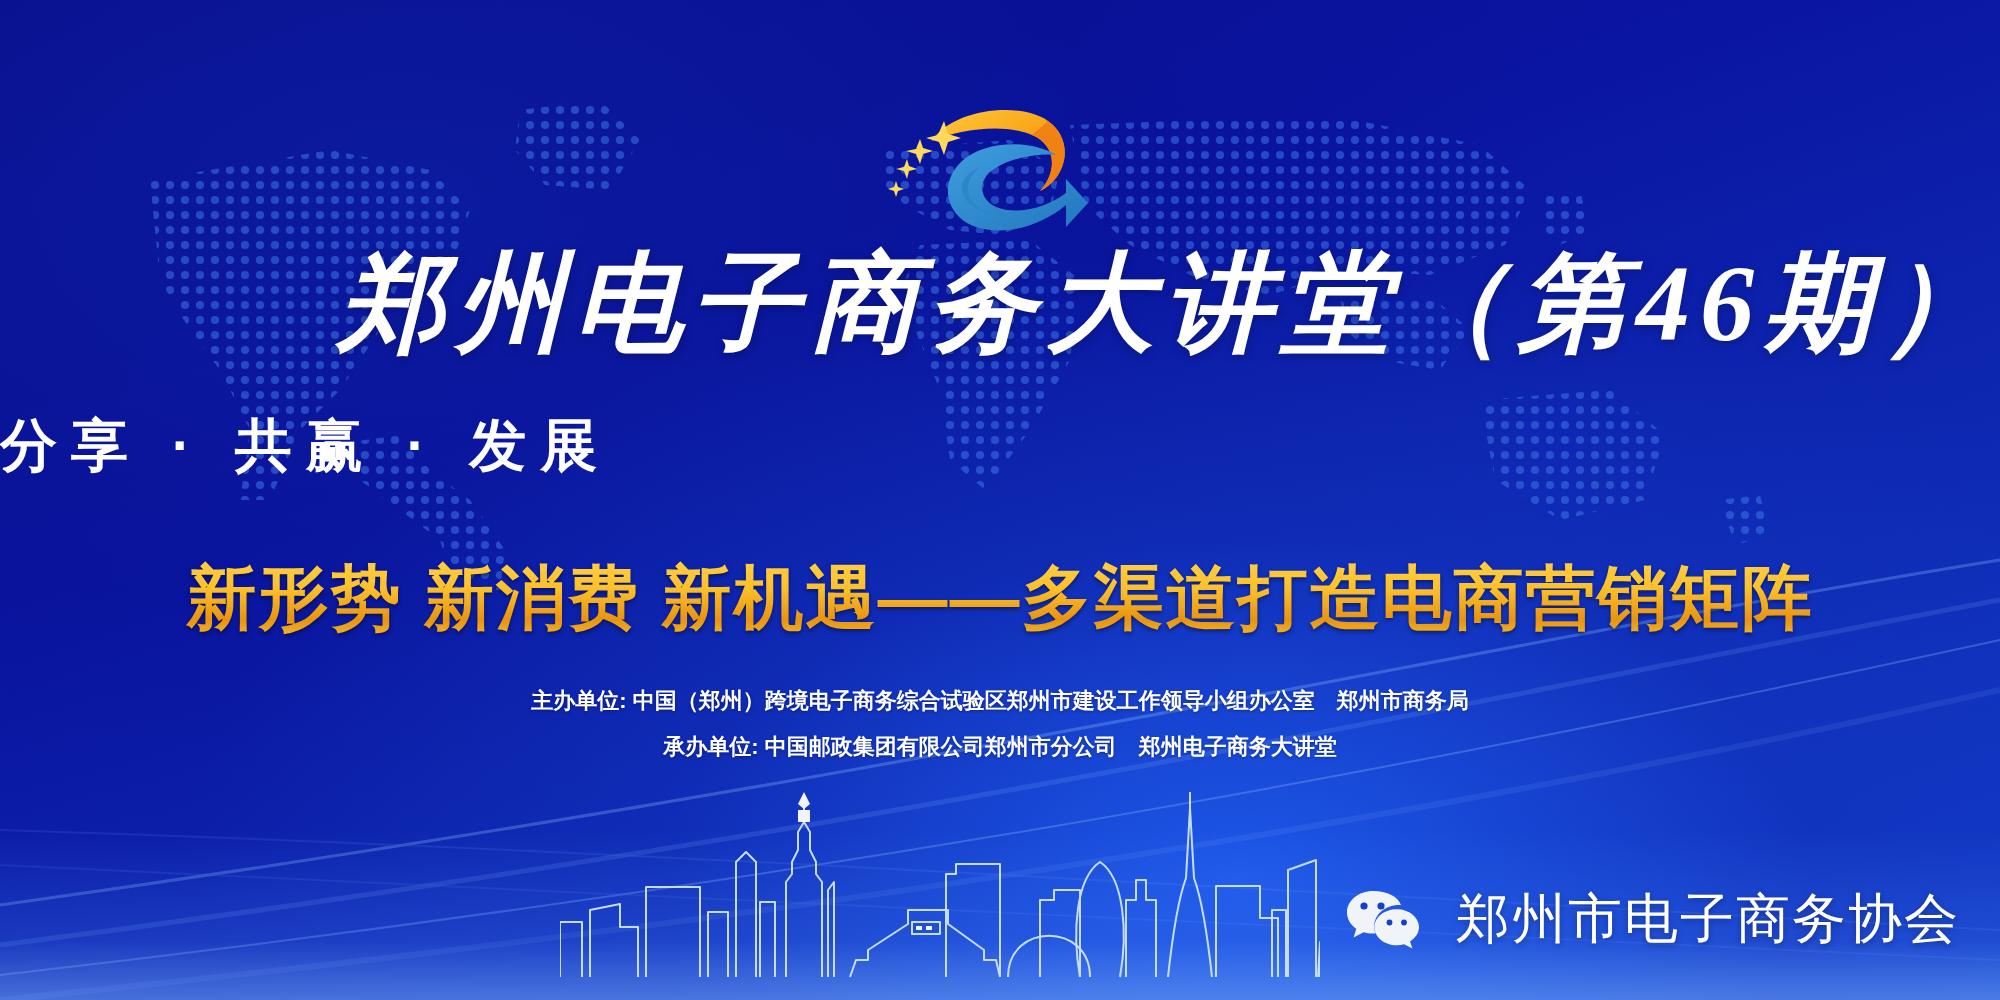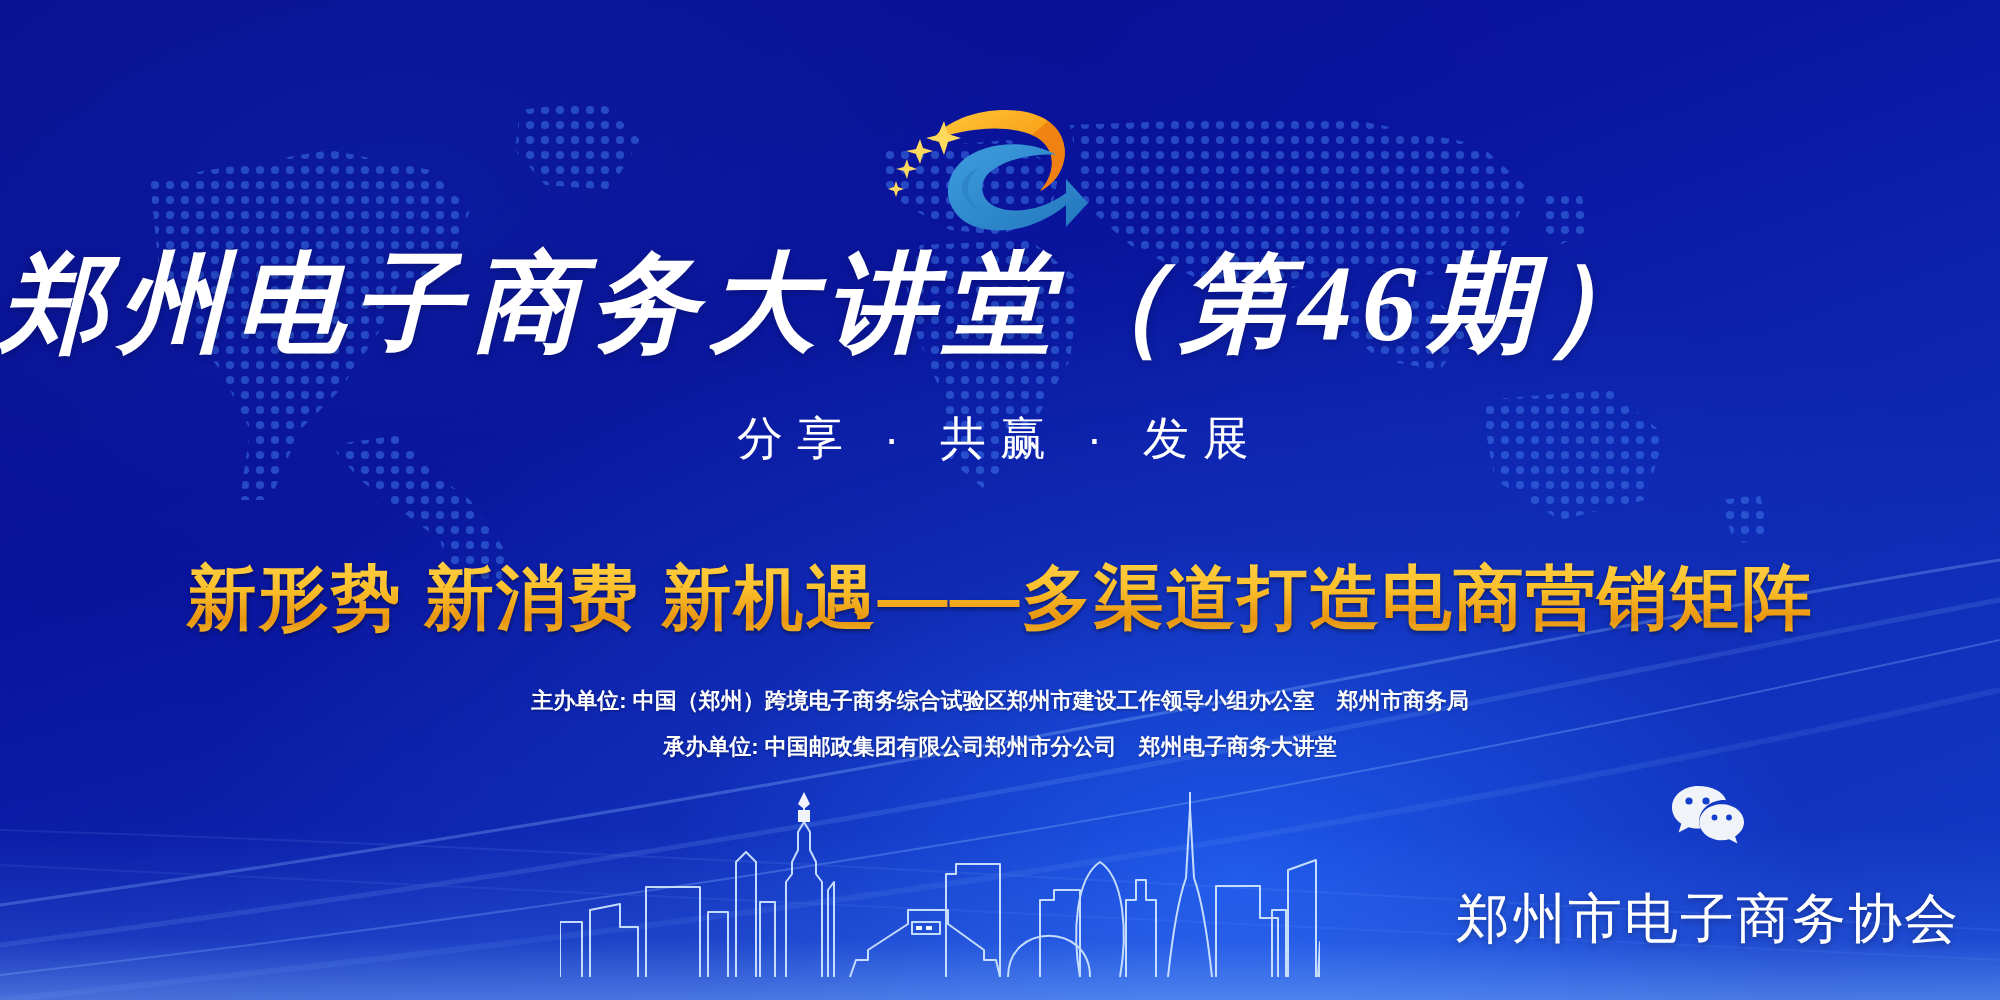--- a/index.html
+++ b/index.html
@@ -32,37 +32,37 @@
     background:linear-gradient(to top, rgba(120,175,255,0.55) 0%, rgba(70,130,250,0.25) 35%, rgba(40,90,230,0.0) 100%);
   }
 
   
   .logo{position:absolute;left:880px;top:95px;width:240px;height:140px;}
   .logo svg{width:100%;height:100%;display:block;}
 
   
   .title{
     position:absolute;left:0;top:248px;width:2000px;
-    text-align:left;
+    text-align:right;
     color:#ffffff;
     font-family:"Liberation Serif","DejaVu Serif",serif;
     font-size:108px;
     font-weight:700;
     font-style:italic;
     letter-spacing:10px;
     line-height:1.04;
     white-space:nowrap;
     text-shadow:0 2px 10px rgba(0,0,0,.25);
   }
 
   
   .slogan{
     position:absolute;left:0;top:408px;width:2000px;
-    text-align:center;color:#ffffff;
-    font-size:46px;font-weight:400;letter-spacing:14px;
+    color:#ffffff;
+    font-size:57px;font-weight:700;letter-spacing:14px;
     white-space:nowrap;
   }
 
   
   .headline{
     position:absolute;left:0;top:552px;width:2000px;
     text-align:center;
     font-size:70px;font-weight:700;letter-spacing:2px;
     white-space:nowrap;
     background:linear-gradient(to bottom,#ffd24a 0%,#fcc12c 38%,#e8940f 72%,#f6c93f 100%);
@@ -80,21 +80,21 @@
   .org-host{top:686px;}
   .org-exec{top:732px;}
 
   
   .skyline{position:absolute;left:560px;bottom:18px;width:760px;height:200px;}
   .skyline svg{width:100%;height:100%;display:block;}
 
   
   .wechat{
     position:absolute;right:40px;bottom:44px;
-    display:flex;align-items:center;gap:36px;flex-direction:column;
+    display:flex;align-items:center;gap:36px;
   }
   .wechat-icon{width:74px;height:64px;flex:0 0 auto;}
   .wechat-icon svg{width:100%;height:100%;display:block;}
   .wechat-label{
     color:#ffffff;font-size:54px;font-weight:400;letter-spacing:2px;
     white-space:nowrap;text-shadow:0 2px 6px rgba(0,0,0,.3);
   }
 </style>
 </head>
 <body>

